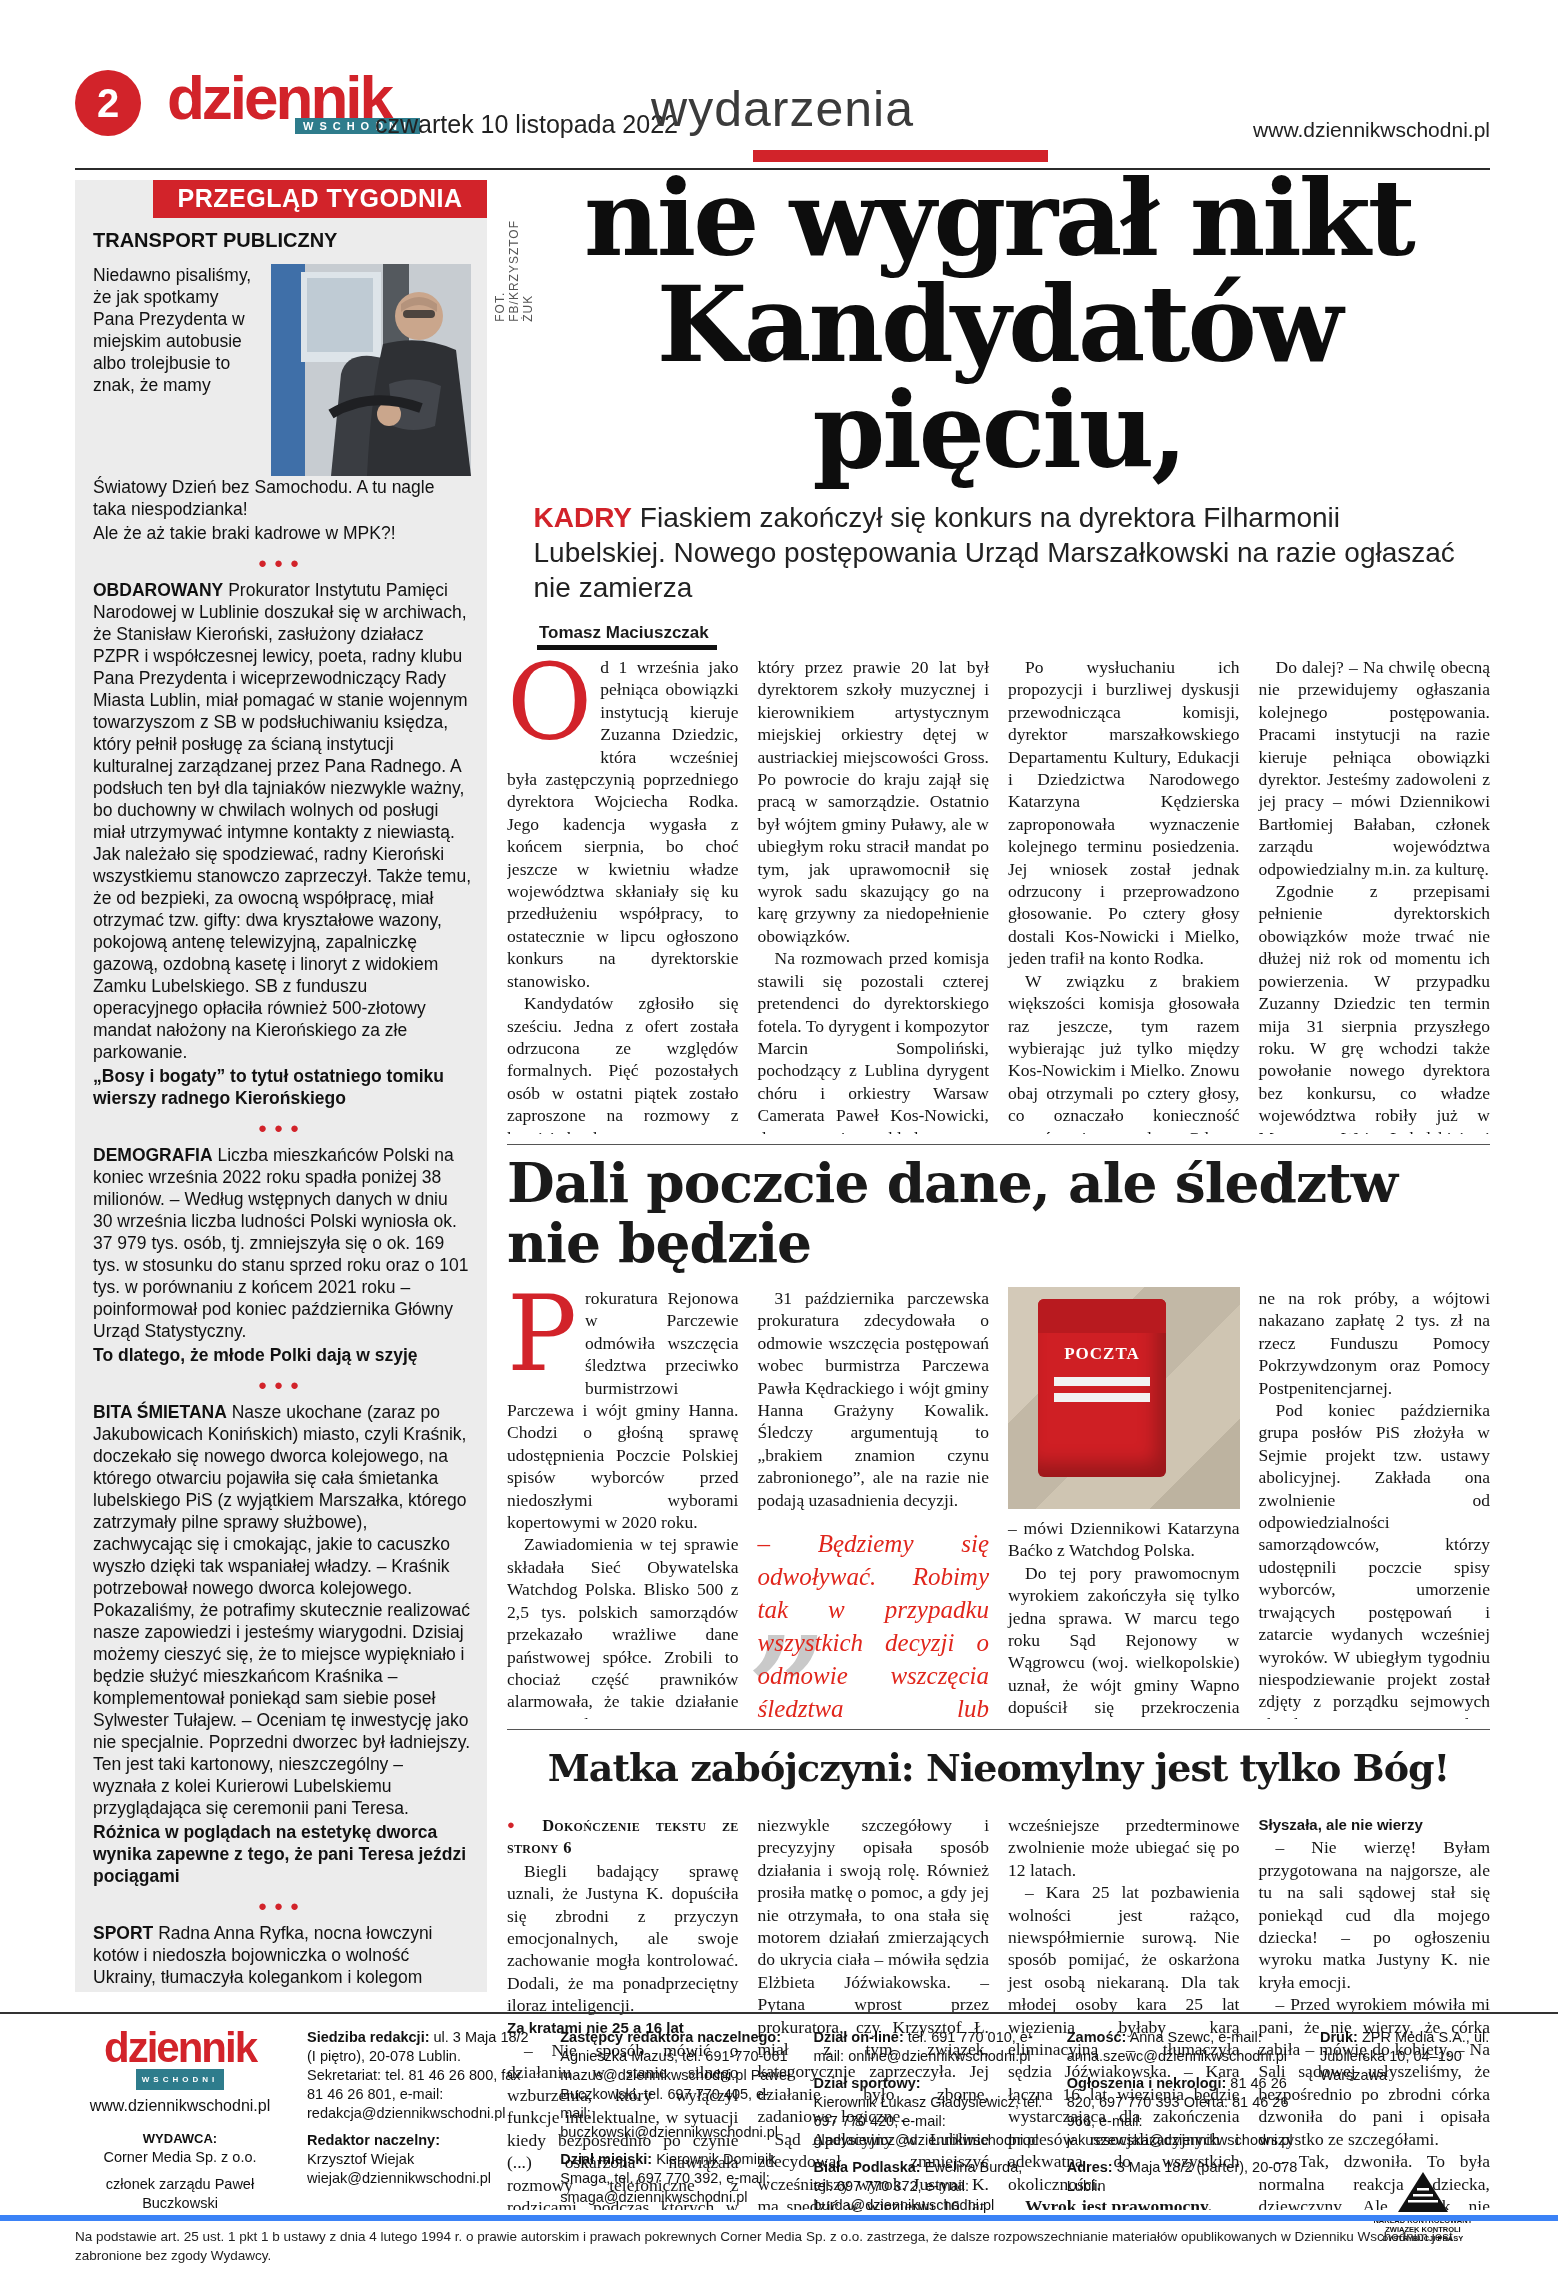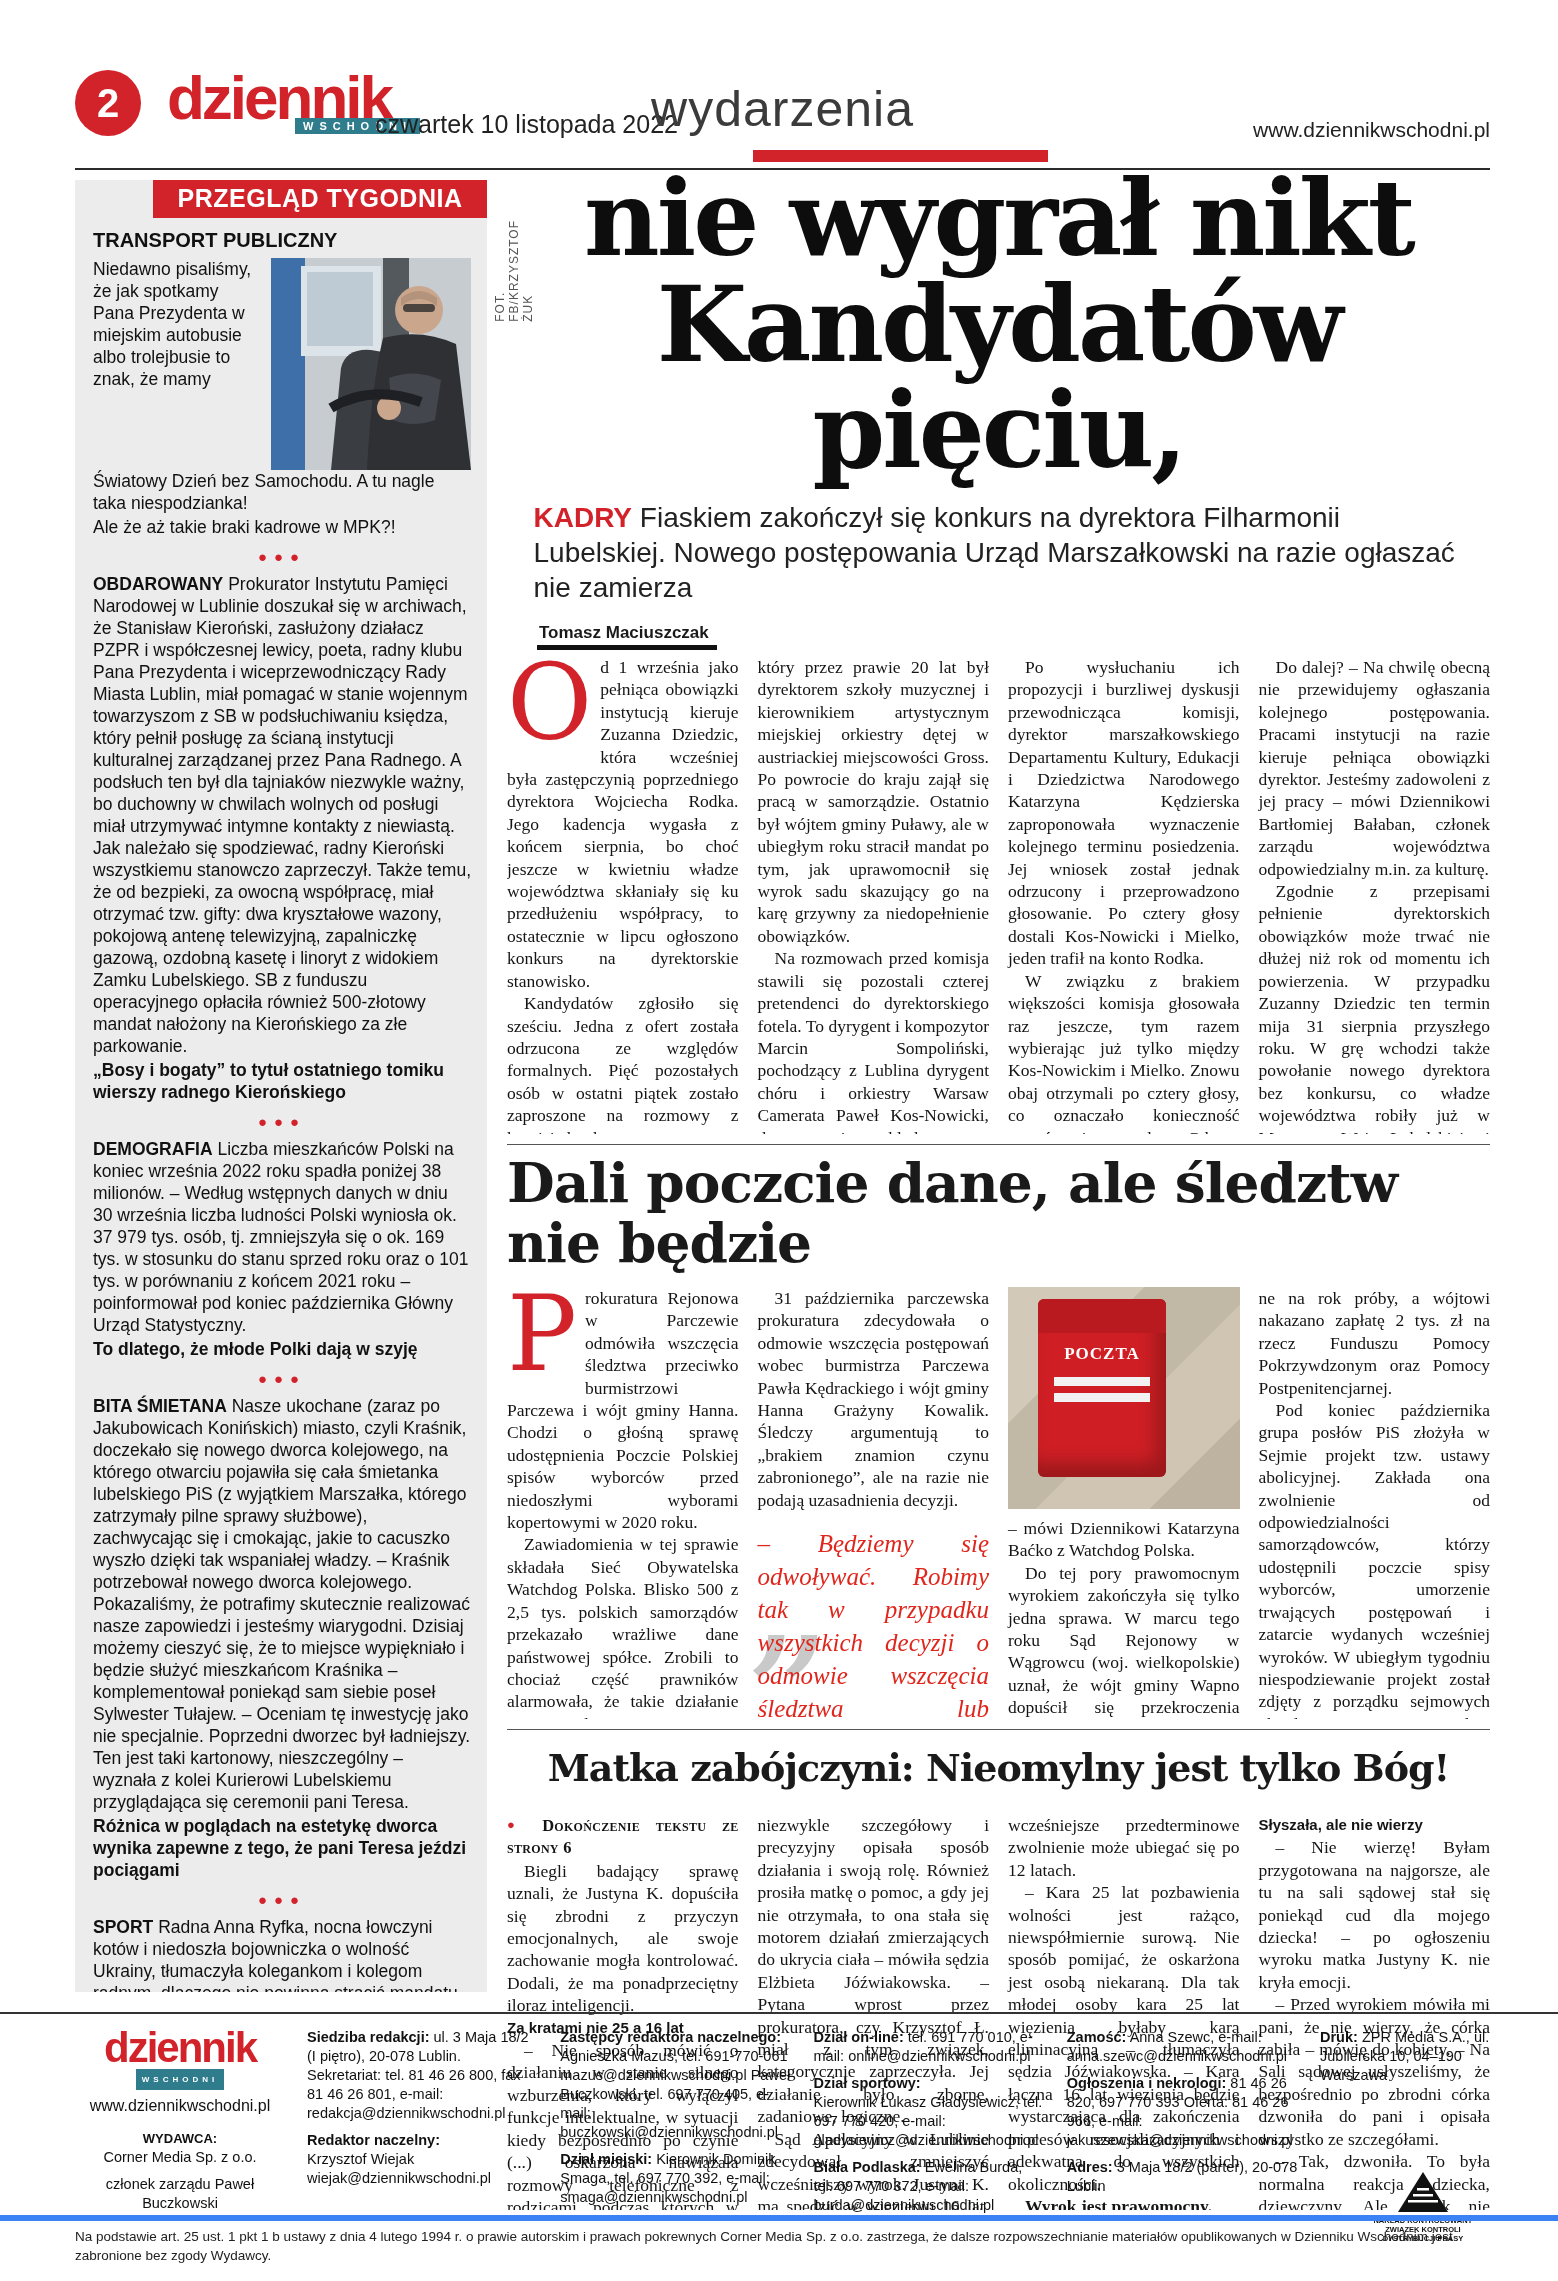--- a/index.html
+++ b/index.html
@@ -28,21 +28,21 @@
   .sidebar { position:absolute; left:0; top:0; width:412px; height:1812px;
              background:#ececec; padding:14px 16px 10px 18px; overflow:hidden; }
   .main { position:absolute; left:432px; top:0; width:983px; }
 
   
   .week-banner { margin:-14px -16px 10px 60px; background:#d2232a; color:#fff; text-align:center;
                  font-size:25px; font-weight:bold; padding:4px 0 5px; letter-spacing:.5px; }
   .sb { font-size:17.5px; line-height:22px; color:#111; }
   .sb b.inline-h { font-weight:bold; }
   .sb-head { font-size:20px; font-weight:bold; line-height:24px; }
-  .transport-row { display:flex; gap:10px; margin-top:6px; }
+  .transport-row { display:flex; gap:10px; margin-top:12px; }
   .transport-row .txt { width:168px; font-size:17.5px; line-height:22px; }
   .bus-photo { width:200px; height:212px; position:relative; overflow:hidden; flex:none; }
   .sb-dots { text-align:center; color:#d2232a; font-size:15px; letter-spacing:7px; margin:10px 0 8px; }
   .sb p.item { margin-bottom:2px; }
   .sb .tail { font-weight:bold; }
   .photo-credit { position:absolute; left:418px; top:40px; writing-mode:vertical-rl;
                   transform:rotate(180deg); font-size:12px; color:#555; letter-spacing:1px; }
 
   
   .a1-headline { text-align:center; font-family:"DejaVu Serif", serif; font-weight:bold;

